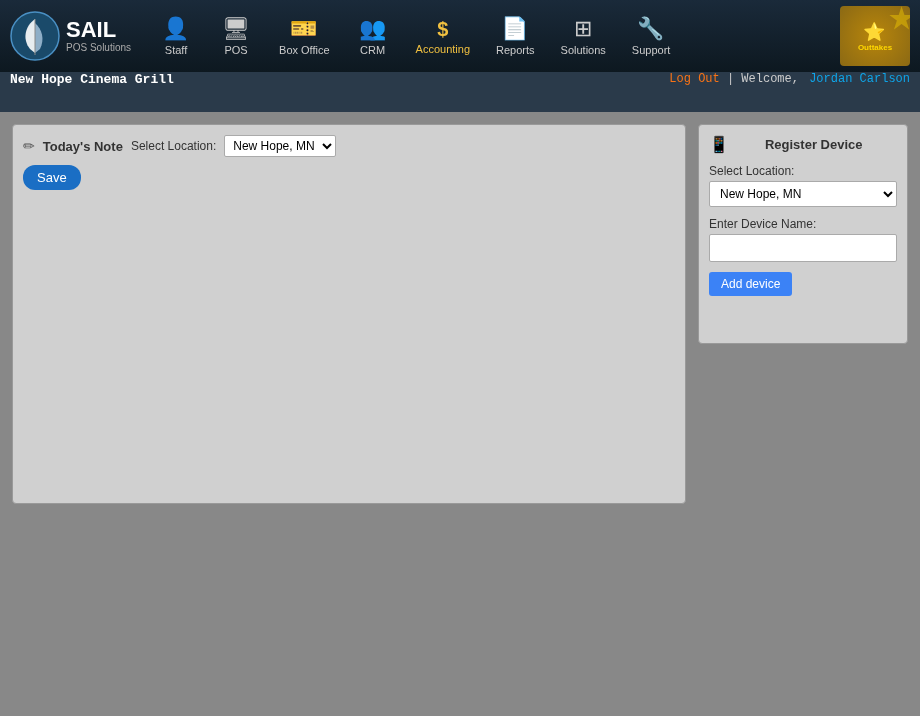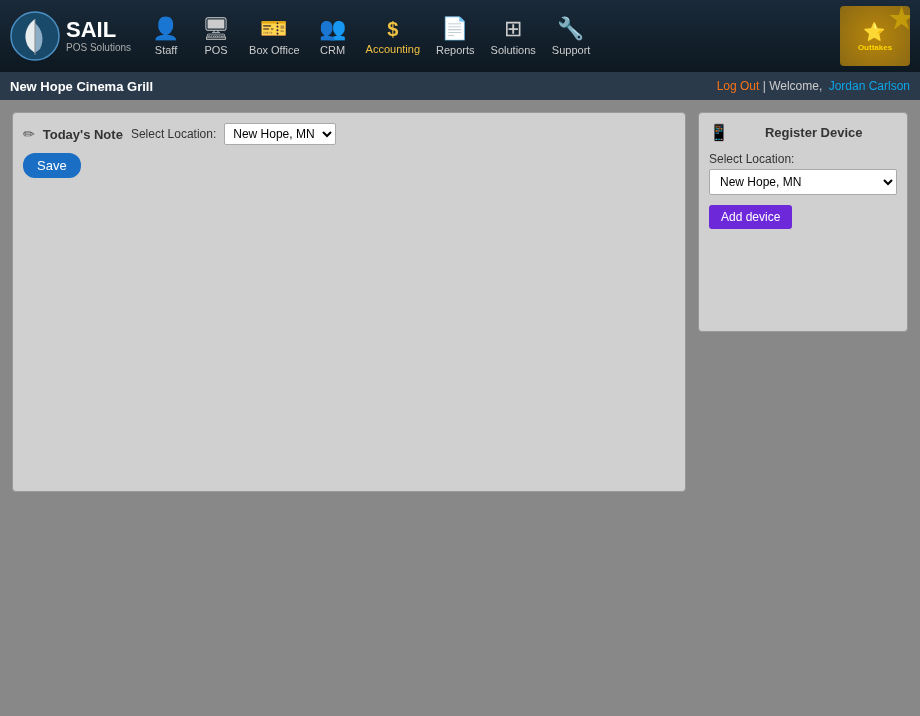--- a/index.html
+++ b/index.html
@@ -5,20 +5,21 @@
     * { box-sizing: border-box; margin: 0; padding: 0; }
     body { font-family: Arial, sans-serif; font-size: 13px; background: #888; width: 920px; height: 716px; overflow: hidden; }
 
     
     #header {
       background: linear-gradient(180deg, #1a2a3a 0%, #0d1820 100%);
       height: 72px;
       display: flex;
       align-items: center;
       padding: 0 10px;
+      gap: 10px;
     }
     #logo-area {
       display: flex;
       align-items: center;
       gap: 6px;
       margin-right: 10px;
     }
     #logo-sail-text {
       color: white;
       font-size: 22px;
@@ -68,25 +69,26 @@
       content: '★';
       position: absolute;
       font-size: 28px;
       color: rgba(255,215,0,0.4);
       top: -4px; right: -4px;
     }
 
     
     #subheader {
       background: #2a3a4a;
-      height: 28px;
-      display: flex;
-      align-items: center;
+      height: 40px;
+      display: flex;
+      align-items: flex-start;
       padding: 0 10px;
       justify-content: space-between;
+      font-family: Liberation Mono, monospace;
     }
     #location-label {
       color: white;
       font-size: 13px;
       font-weight: bold;
     }
     #user-info {
       color: #ccc;
       font-size: 12px;
     }
@@ -217,21 +219,21 @@
       background: white;
       border-radius: 2px;
       height: 28px;
     }
     #register-actions {
       display: flex;
       align-items: center;
       gap: 10px;
     }
     #add-device-btn {
-      background: #6d28d9;
+      background: #3b82f6;
       color: white;
       border: none;
       padding: 5px 12px;
       border-radius: 3px;
       cursor: pointer;
       font-size: 12px;
     }
     #registered-devices-link {
       color: #1a6ec4;
       font-size: 12px;
@@ -338,19 +340,23 @@
     <div id="register-header">
       <span id="register-icon">📱</span>
       <span id="register-title">Register Device</span>
     </div>
 
     <div>
       <label class="form-label">Select Location:</label>
       <select id="register-location-select"><option value="New Hope, MN">New Hope, MN</option></select>
     </div>
 
+    <div>
+      <label class="form-label">Enter Device Name:</label>
+      <input type="text" id="device-name-input" style="">
+    </div>
 
     <div id="register-actions">
       <button id="add-device-btn">Add device</button>
     </div>
   </div>
 
 </div>
 
 </body></html>

